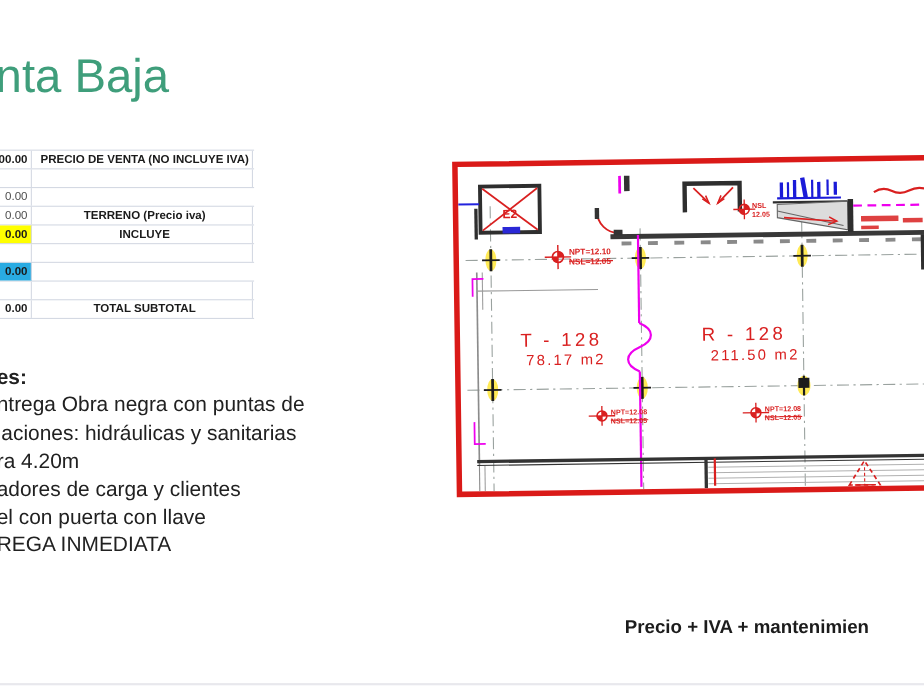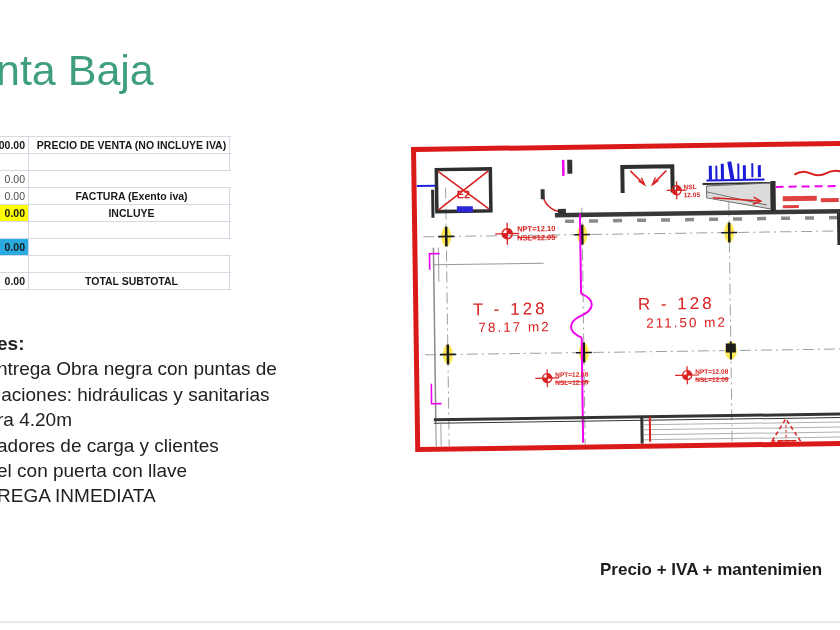--- a/index.html
+++ b/index.html
@@ -30,21 +30,21 @@
   }
   .amt-gray{font-weight:normal;color:#4d4d4d;}
   .amt-yellow{background:#ffff00;}
   .row-blue .amount-cell,.row-blue .label-cell{background:#29abe2;}
   
   .features{position:absolute;left:-3px;top:331px;font-size:19px;line-height:25.4px;color:#212121;}
   .features .f-head{font-weight:bold;}
   .features div{white-space:nowrap;}
   
   .footer-note{
-    position:absolute;left:600px;top:560px;font-size:17px;font-weight:bold;
+    position:absolute;left:568px;top:560px;font-size:17px;font-weight:bold;
     color:#1c1c1c;white-space:nowrap;
   }
   .bottom-rule{position:absolute;left:0;top:621px;width:840px;height:2px;background:#e8e8ed;}
   
   .floor-plan{
     position:absolute;left:411px;top:147px;width:452px;height:305px;
     border:5px solid #da1a18;background:#ffffff;box-sizing:border-box;
     transform:rotate(-0.8deg);transform-origin:0 0;
   }
   .floor-plan svg{display:block;}
@@ -62,21 +62,21 @@
   </div>
   <div class="p-row">
     <div class="amount-cell"></div>
     <div class="label-cell"></div>
   </div>
   <div class="p-row">
     <div class="amount-cell amt-gray">0.00</div>
   </div>
   <div class="p-row">
     <div class="amount-cell amt-gray">0.00</div>
-    <div class="label-cell">FACTURA (Exento iva)</div>
+    <div class="label-cell">TERRENO (Precio iva)</div>
   </div>
   <div class="p-row">
     <div class="amount-cell amt-yellow">0.00</div>
     <div class="label-cell">INCLUYE</div>
   </div>
   <div class="p-row">
     <div class="amount-cell"></div>
     <div class="label-cell"></div>
   </div>
   <div class="p-row row-blue">

